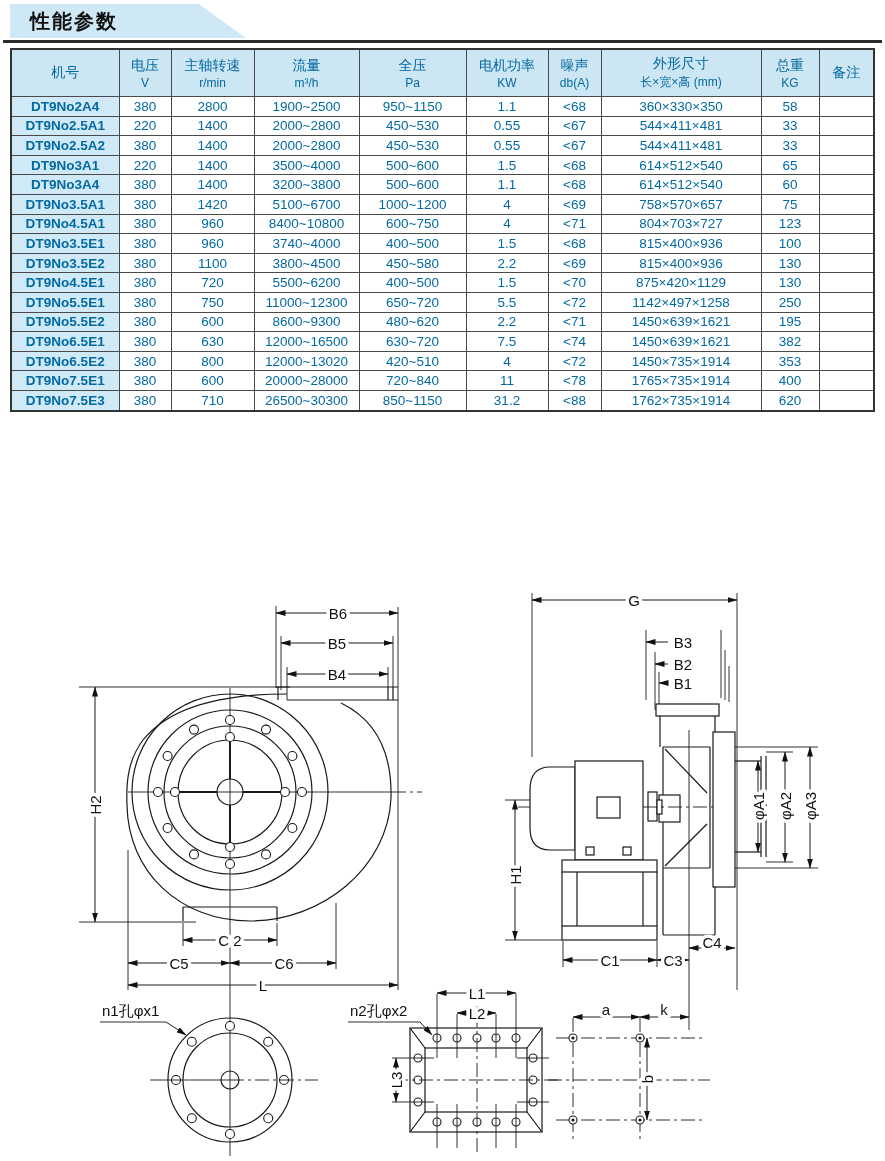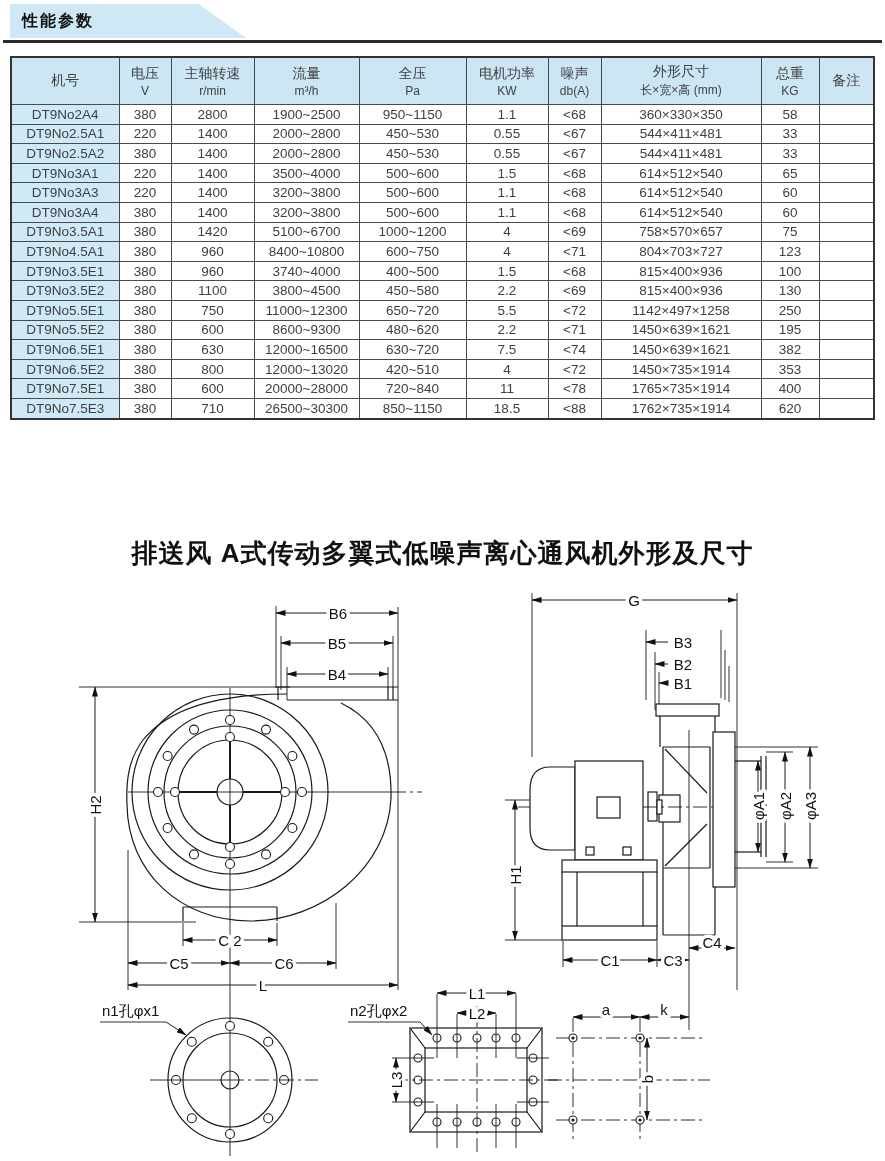--- a/index.html
+++ b/index.html
@@ -1,29 +1,29 @@
 <!DOCTYPE html>
 <html><head>
 <meta charset="utf-8">
 <style>
   html,body{margin:0;padding:0;background:#fff;}
   .page{position:relative;width:885px;height:1161px;background:#ffffff;
         font-family:"Liberation Sans","DejaVu Sans",sans-serif;overflow:hidden;}
   .banner{position:absolute;left:10px;top:4px;width:236px;height:34px;background:#cfe8f6;
           clip-path:polygon(0 0,80% 0,100% 100%,0 100%);display:flex;align-items:center;}
-  .banner span{font-size:16px;font-weight:bold;color:#111;padding-left:12px;letter-spacing:2px;}
+  .banner span{font-size:20px;font-weight:bold;color:#111;padding-left:20px;letter-spacing:2px;}
   .rule{position:absolute;left:3px;top:40px;width:879px;height:3px;background:#2b2b2b;}
-  table.params{position:absolute;left:10px;top:56px;width:865px;border-collapse:collapse;
-               table-layout:fixed;color:#404040;border:2px solid #333;}
+  table.params{position:absolute;left:10px;top:48px;width:865px;border-collapse:collapse;
+               table-layout:fixed;color:#0369a1;border:2px solid #333;}
   .params th,.params td{border:1px solid #4a4a4a;text-align:center;vertical-align:middle;
                padding:0;overflow:hidden;white-space:nowrap;}
   .params thead th{background:#cde6f3;height:46px;font-weight:normal;}
   .params .h1{font-size:14px;} .params .h2{font-size:12px;margin-top:1px;}
   .params tbody td{height:18.6px;background:#fff;font-size:13.5px;}
-  .params tbody td:first-child{background:#cfe9f7;}
+  .params tbody td:first-child{background:#cfe9f7;font-weight:bold;}
   .sec2{position:absolute;left:0;top:536px;width:885px;text-align:center;
         font-size:26px;font-weight:bold;color:#111;letter-spacing:1px;}
   svg.draw{position:absolute;left:0;top:0;}
   .ln{stroke:#1a1a1a;stroke-width:1.2;fill:none;}
   .thin{stroke:#1a1a1a;stroke-width:0.9;fill:none;}
   .dim{stroke:#1a1a1a;stroke-width:1;fill:none;}
   .cl{stroke:#1a1a1a;stroke-width:0.9;fill:none;stroke-dasharray:14 4 3 4;}
   .hole{stroke:#1a1a1a;stroke-width:1.1;fill:#fff;}
   .fr{stroke:#1a1a1a;stroke-width:1.2;fill:#fff;}
   text.dl{font:15px "Liberation Sans","DejaVu Sans",sans-serif;fill:#111;
@@ -140,44 +140,32 @@
           <td>1400</td>
           <td>3500~4000</td>
           <td>500~600</td>
           <td>1.5</td>
           <td>&lt;68</td>
           <td>614×512×540</td>
           <td>65</td>
           <td></td>
         </tr>
         <tr>
-          <td>DT9No3A3</td>
-          <td>220</td>
+          <td>DT9No3A4</td>
+          <td>380</td>
           <td>1400</td>
           <td>3200~3800</td>
           <td>500~600</td>
           <td>1.1</td>
           <td>&lt;68</td>
           <td>614×512×540</td>
           <td>60</td>
           <td></td>
         </tr>
         <tr>
-          <td>DT9No3A4</td>
-          <td>380</td>
-          <td>1400</td>
-          <td>3200~3800</td>
-          <td>500~600</td>
-          <td>1.1</td>
-          <td>&lt;68</td>
-          <td>614×512×540</td>
-          <td>60</td>
-          <td></td>
-        </tr>
-        <tr>
           <td>DT9No3.5A1</td>
           <td>380</td>
           <td>1420</td>
           <td>5100~6700</td>
           <td>1000~1200</td>
           <td>4</td>
           <td>&lt;69</td>
           <td>758×570×657</td>
           <td>75</td>
           <td></td>
@@ -212,20 +200,32 @@
           <td>1100</td>
           <td>3800~4500</td>
           <td>450~580</td>
           <td>2.2</td>
           <td>&lt;69</td>
           <td>815×400×936</td>
           <td>130</td>
           <td></td>
         </tr>
         <tr>
+          <td>DT9No4.5E1</td>
+          <td>380</td>
+          <td>720</td>
+          <td>5500~6200</td>
+          <td>400~500</td>
+          <td>1.5</td>
+          <td>&lt;70</td>
+          <td>875×420×1129</td>
+          <td>130</td>
+          <td></td>
+        </tr>
+        <tr>
           <td>DT9No5.5E1</td>
           <td>380</td>
           <td>750</td>
           <td>11000~12300</td>
           <td>650~720</td>
           <td>5.5</td>
           <td>&lt;72</td>
           <td>1142×497×1258</td>
           <td>250</td>
           <td></td>
@@ -277,30 +277,29 @@
           <td>1765×735×1914</td>
           <td>400</td>
           <td></td>
         </tr>
         <tr>
           <td>DT9No7.5E3</td>
           <td>380</td>
           <td>710</td>
           <td>26500~30300</td>
           <td>850~1150</td>
-          <td>18.5</td>
+          <td>31.2</td>
           <td>&lt;88</td>
           <td>1762×735×1914</td>
           <td>620</td>
           <td></td>
         </tr>
       </tbody>
   </table>
 
-  <div class="sec2">排送风 A式传动多翼式低噪声离心通风机外形及尺寸</div>
 
   <svg class="draw" width="885" height="1161" viewBox="0 0 885 1161">
     <defs>
       <marker id="ar" viewBox="0 0 10 6" refX="9.5" refY="3" markerWidth="10" markerHeight="6" orient="auto-start-reverse">
           <path d="M0 0L10 3L0 6Z" fill="#111"></path>
         </marker>
     </defs>
 
     <g>
       <path class="ln" d="M287 694 C240 694 175 700 143 740 C128 760 126 782 127 805

